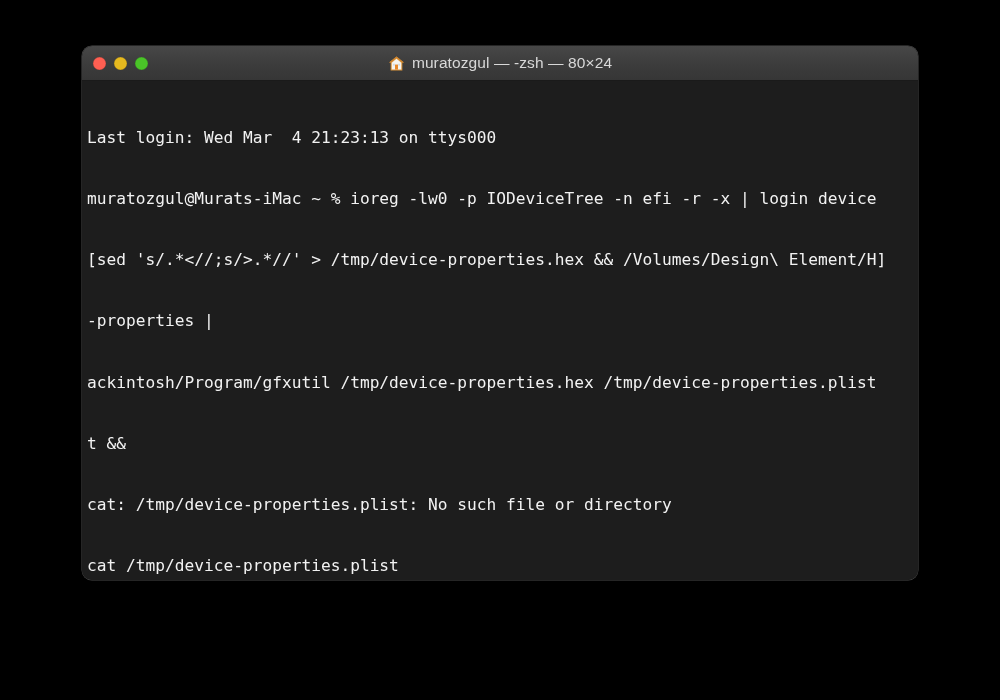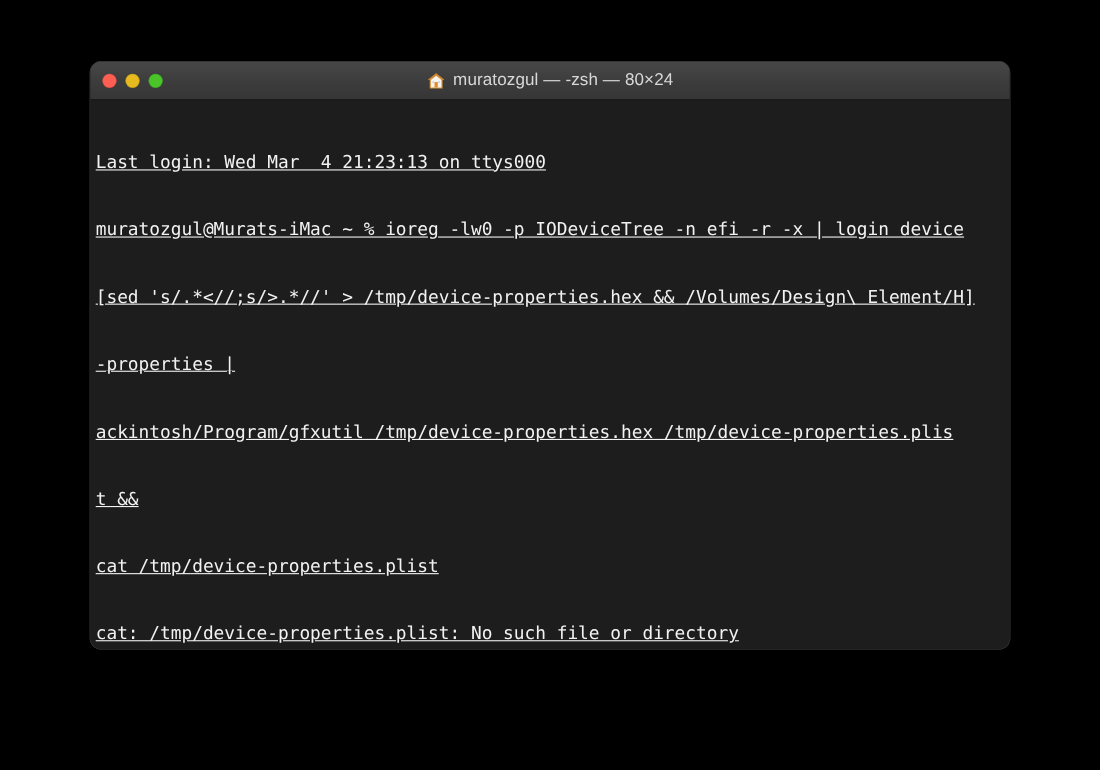--- a/index.html
+++ b/index.html
@@ -12,21 +12,21 @@
   }
   body {
     font-family: "Liberation Sans", sans-serif;
     position: relative;
   }
 
   
   #terminal-window {
     position: absolute;
     left: 82px;
-    top: 56px;
+    top: 46px;
     width: 836px;
     height: 534px;
     border-radius: 10px;
     background: #1d1d1d;
     box-shadow: 0 0 0 0.5px #4a4a4a;
     overflow: hidden;
   }
 
   
   #title-bar {
@@ -90,21 +90,20 @@
     font-size: 16.2px;
     line-height: 20.4px;
     color: #f2f2f2;
     white-space: pre;
     padding-left: 5px;
     letter-spacing: 0px;
   }
   .term-line {
     height: 20.4px;
     white-space: pre;
-    text-decoration: underline;
   }
 </style>
 </head>
 <body>
 
 <div id="terminal-window">
 
   <div id="title-bar">
 
     <div id="traffic-lights">
@@ -128,21 +127,21 @@
     </div>
 
   </div>
 
   <div id="terminal-body">
     <div id="terminal-text">
       <div class="term-line">Last login: Wed Mar  4 21:23:13 on ttys000</div>
       <div class="term-line">muratozgul@Murats-iMac ~ % ioreg -lw0 -p IODeviceTree -n efi -r -x | login device</div>
       <div class="term-line">[sed 's/.*&lt;//;s/&gt;.*//' &gt; /tmp/device-properties.hex &amp;&amp; /Volumes/Design\ Element/H]</div>
       <div class="term-line">-properties |</div>
-      <div class="term-line">ackintosh/Program/gfxutil /tmp/device-properties.hex /tmp/device-properties.plis</div>
+      <div class="term-line">ackintosh/Program/gfxutil /tmp/device-properties.hex /tmp/device-properties.plist</div>
       <div class="term-line">t &amp;&amp;</div>
+      <div class="term-line">cat: /tmp/device-properties.plist: No such file or directory</div>
       <div class="term-line">cat /tmp/device-properties.plist</div>
-      <div class="term-line">cat: /tmp/device-properties.plist: No such file or directory</div>
       
     </div>
   </div>
 
 </div>
 
 </body></html>

